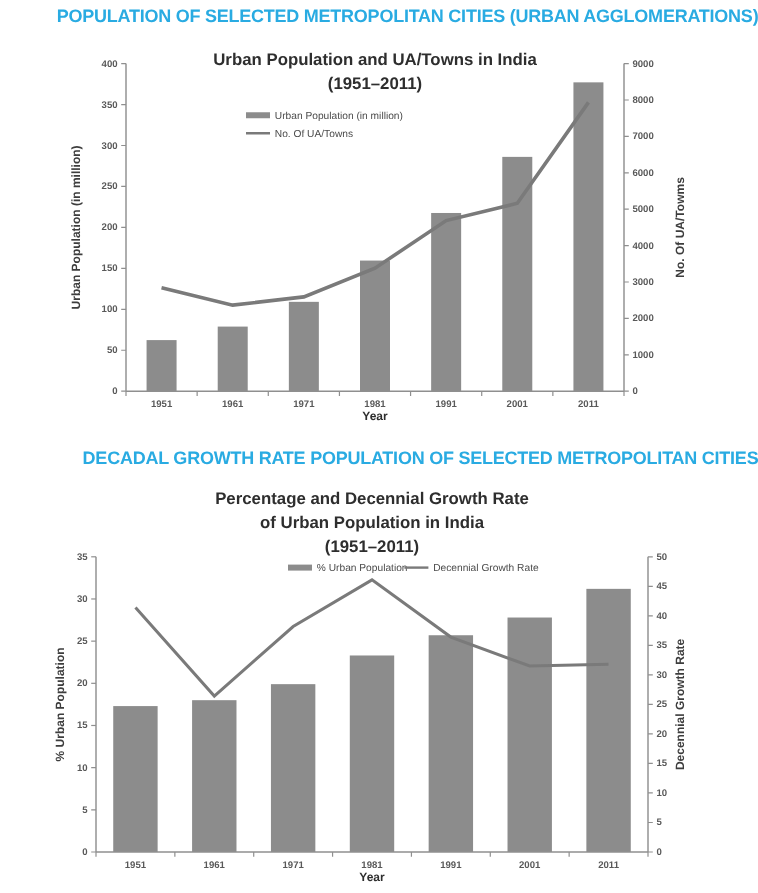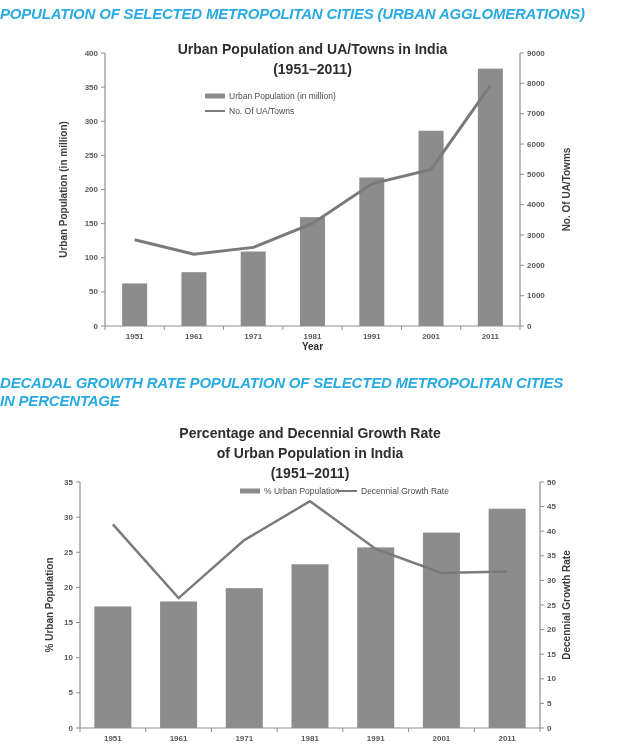--- a/index.html
+++ b/index.html
@@ -14,23 +14,22 @@
   .page {
     width: 632px;
     height: 744px;
     position: relative;
   }
   .heading {
     color: var(--accent, #29ABE2);
     font-weight: bold;
     font-size: 15px;
     line-height: 18px;
-    text-align: left;
+    text-align: right;
     letter-spacing: -0.2px;
-    font-style: italic;
   }
   .heading1 { margin-top: 5px; }
   .heading2 { margin-top: 17px; }
   svg { display: block; }
   .c-title {
     font-family: "Liberation Sans", sans-serif;
     font-weight: bold;
     font-size: 14px;
     fill: #2e2e2e;
   }
@@ -136,21 +135,20 @@
       <text x="570" y="166.5" transform="rotate(-90 570 166.5)" text-anchor="middle" class="c-axislabel">No. Of UA/Towms</text>
       <text x="312.5" y="327" text-anchor="middle" class="c-xlabel">Year</text>
       <line x1="205" y1="73" x2="225" y2="73" stroke="#8c8c8c" stroke-width="5"></line>
       <text x="229" y="76" class="c-legend">Urban Population (in million)</text>
       <line x1="205" y1="88" x2="225" y2="88" stroke="#7a7a7a" stroke-width="2"></line>
       <text x="229" y="91" class="c-legend">No. Of UA/Towns</text>
     </svg>
 
   <div class="heading heading2">
     <div>DECADAL GROWTH RATE POPULATION OF SELECTED METROPOLITAN CITIES</div>
-    <div>IN PERCENTAGE</div>
   </div>
 
   <svg id="chart2" width="632" height="344" viewBox="0 0 632 344">
       <text x="310" y="28" text-anchor="middle" class="c-title">Percentage and Decennial Growth Rate</text>
       <text x="310" y="48" text-anchor="middle" class="c-title">of Urban Population in India</text>
       <text x="310" y="68" text-anchor="middle" class="c-title">(1951–2011)</text>
       <rect x="94.35714285714286" y="196.40571428571428" width="37" height="121.59428571428572" fill="#8c8c8c"></rect>
       <rect x="160.07142857142856" y="191.4857142857143" width="37" height="126.5142857142857" fill="#8c8c8c"></rect>
       <rect x="225.78571428571428" y="178.1314285714286" width="37" height="139.8685714285714" fill="#8c8c8c"></rect>
       <rect x="291.5" y="154.2342857142857" width="37" height="163.7657142857143" fill="#8c8c8c"></rect>

